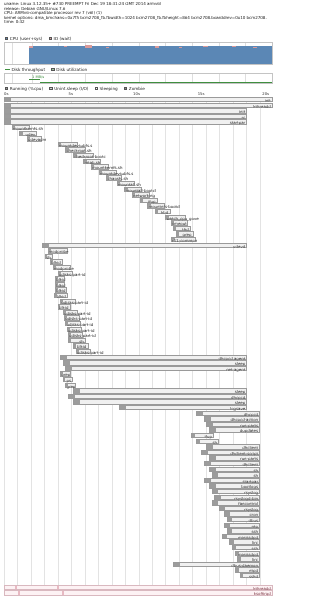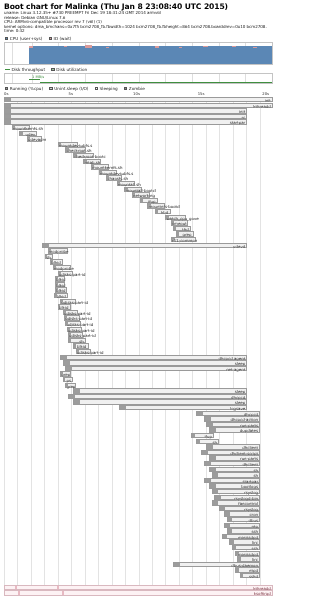--- a/index.html
+++ b/index.html
@@ -112,21 +112,20 @@
     position: absolute; width: 0;
     border-left: 0.4px solid #e3e3e3; top: 0; bottom: 0;
   }
 </style>
 </head>
 <body>
 
 <div id="page">
 
   <div id="header">
-    <div id="chart-title">Boot chart for Malinka (Thu Jan  8 23:08:40 UTC 2015)</div>
     <div class="hdr-line">uname: Linux 3.12.35+ #730 PREEMPT Fri Dec 19 18:31:24 GMT 2014 armv6l</div>
     <div class="hdr-line">release: Debian GNU/Linux 7.6</div>
     <div class="hdr-line">CPU: ARMv6-compatible processor rev 7 (v6l) (1)</div>
     <div class="hdr-line">kernel options: dma_bmchans=0x7f5 bcm2708_fb.fbwidth=1024 bcm2708_fb.fbheight=864 bcm2708.boarddrev=0x10 bcm2708.</div>
     <div class="hdr-line">time: 0:32</div>
   </div>
 
   <div class="legend-row" style="left:5px; top:36px;">
     <span class="legend-item">
       <span class="swatch" style="background:#5b87b5;"></span><span>CPU (user+sys)</span>

